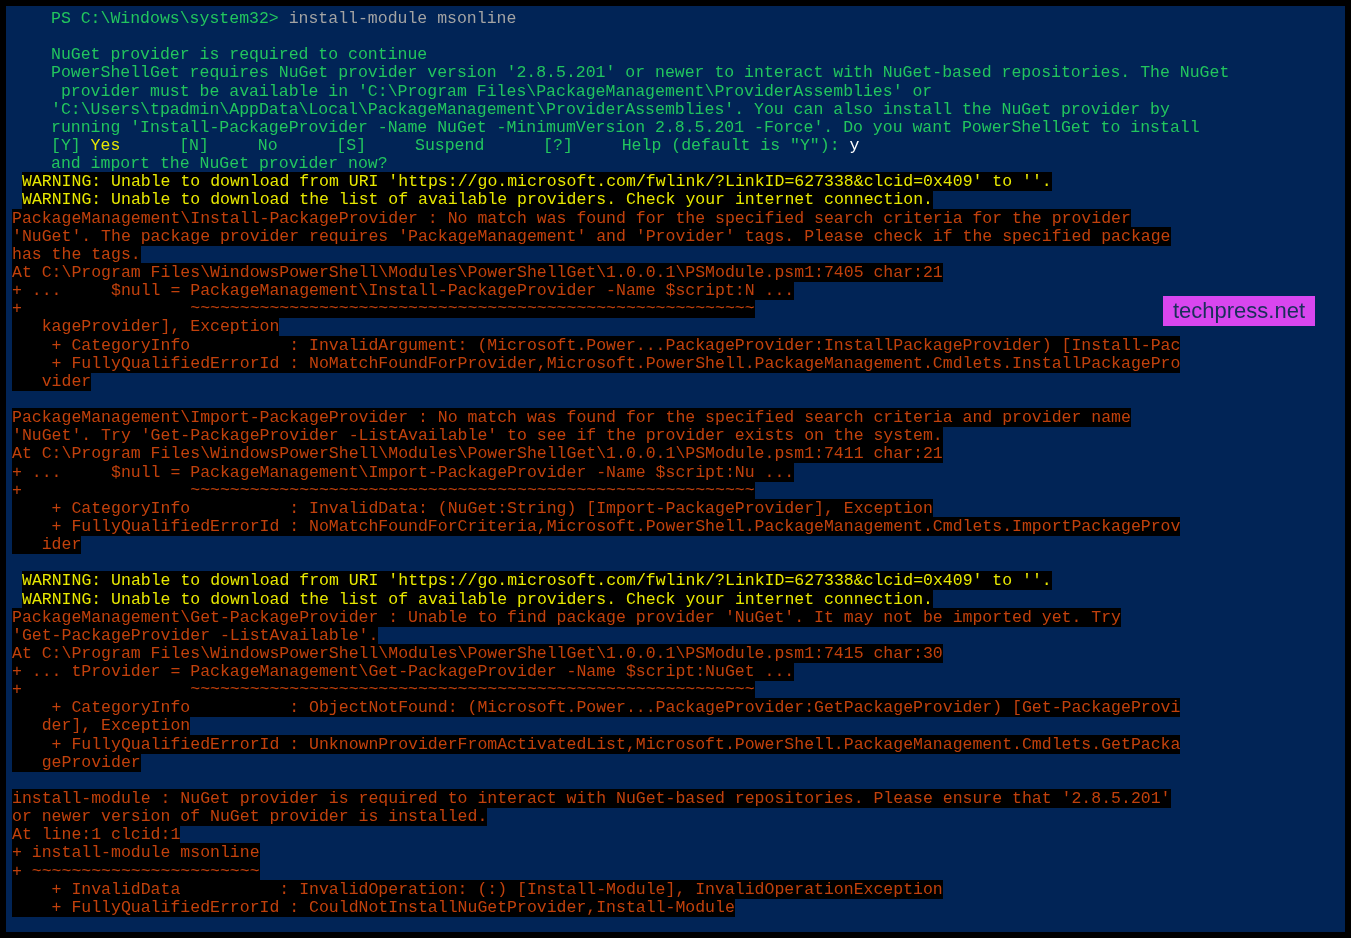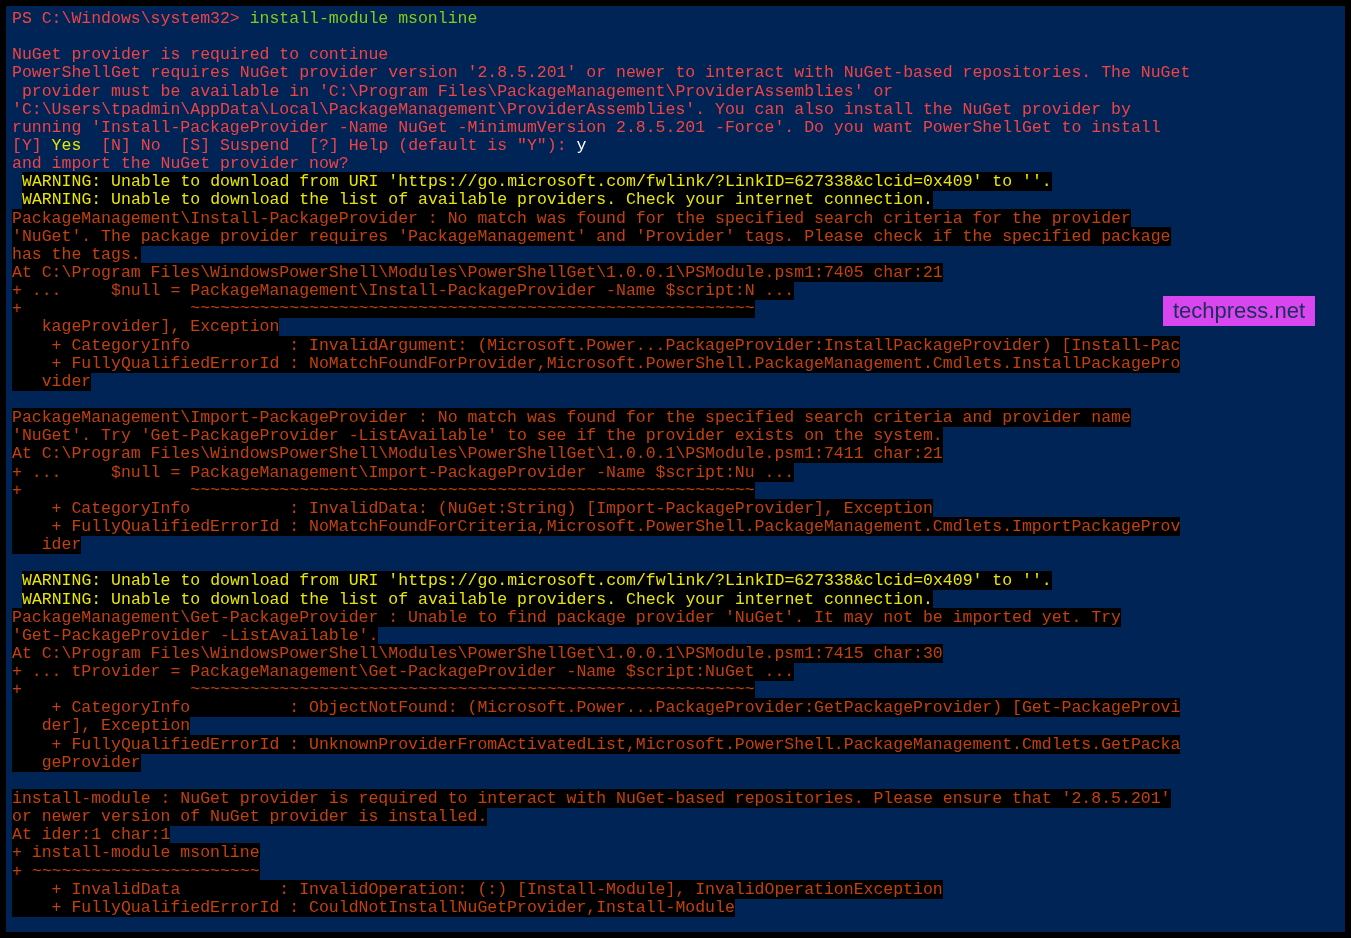--- a/index.html
+++ b/index.html
@@ -23,42 +23,42 @@
       width: 100%;
       height: 100%;
       padding: 4px 6px;
       border: 2px solid #000;
       position: relative;
     }
     .line {
       white-space: pre;
       color: #ffffff;
     }
-    .prompt-white { color: #ef4444; }
+    .prompt-white { color: #22c55e; margin-left: 39px; }
     .warning { color: #e8e800; background-color: #000000; margin-left: 10px; }
     .error { color: #c2410c; background-color: #000000; }
     .prompt-option { color: #e8e800; }
     .input-response { color: #ffffff; }
     .watermark {
       position: absolute;
       top: 290px;
       right: 30px;
       background-color: #d946ef;
       color: #1a2f5a;
       font-family: Arial, sans-serif;
       font-size: 22px;
       padding: 3px 10px;
       font-weight: normal;
     }
   </style>
 </head>
 <body>
 
 <div class="terminal">
-  <div class="line"><span class="prompt-white">PS C:\Windows\system32&gt; </span><span style="color:#84cc16">install-module msonline</span></div>
+  <div class="line"><span class="prompt-white">PS C:\Windows\system32&gt; </span><span style="color:#a3a3a3">install-module msonline</span></div>
   <div class="line">&nbsp;</div>
   <div class="line prompt-white">NuGet provider is required to continue</div>
   <div class="line prompt-white">PowerShellGet requires NuGet provider version '2.8.5.201' or newer to interact with NuGet-based repositories. The NuGet</div>
   <div class="line prompt-white"> provider must be available in 'C:\Program Files\PackageManagement\ProviderAssemblies' or</div>
   <div class="line prompt-white">'C:\Users\tpadmin\AppData\Local\PackageManagement\ProviderAssemblies'. You can also install the NuGet provider by</div>
   <div class="line prompt-white">running 'Install-PackageProvider -Name NuGet -MinimumVersion 2.8.5.201 -Force'. Do you want PowerShellGet to install</div>
   <div class="line"><span class="prompt-white">[Y] </span><span class="prompt-option">Yes</span><span class="prompt-white">  [N] </span><span class="prompt-white">No</span><span class="prompt-white">  [S] </span><span class="prompt-white">Suspend</span><span class="prompt-white">  [?] </span><span class="prompt-white">Help (default is "Y"): </span><span class="input-response">y</span></div>
   <div class="line prompt-white">and import the NuGet provider now?</div>
   <div class="line"><span class="warning">WARNING: Unable to download from URI 'https://go.microsoft.com/fwlink/?LinkID=627338&amp;clcid=0x409' to ''.</span></div>
   <div class="line"><span class="warning">WARNING: Unable to download the list of available providers. Check your internet connection.</span></div>
@@ -89,20 +89,20 @@
   <div class="line"><span class="error">At C:\Program Files\WindowsPowerShell\Modules\PowerShellGet\1.0.0.1\PSModule.psm1:7415 char:30</span></div>
   <div class="line"><span class="error">+ ... tProvider = PackageManagement\Get-PackageProvider -Name $script:NuGet ...</span></div>
   <div class="line"><span class="error">+                 ~~~~~~~~~~~~~~~~~~~~~~~~~~~~~~~~~~~~~~~~~~~~~~~~~~~~~~~~~</span></div>
   <div class="line"><span class="error">    + CategoryInfo          : ObjectNotFound: (Microsoft.Power...PackageProvider:GetPackageProvider) [Get-PackageProvi</span></div>
   <div class="line"><span class="error">   der], Exception</span></div>
   <div class="line"><span class="error">    + FullyQualifiedErrorId : UnknownProviderFromActivatedList,Microsoft.PowerShell.PackageManagement.Cmdlets.GetPacka</span></div>
   <div class="line"><span class="error">   geProvider</span></div>
   <div class="line">&nbsp;</div>
   <div class="line"><span class="error">install-module : NuGet provider is required to interact with NuGet-based repositories. Please ensure that '2.8.5.201'</span></div>
   <div class="line"><span class="error">or newer version of NuGet provider is installed.</span></div>
-  <div class="line"><span class="error">At ider:1 char:1</span></div>
+  <div class="line"><span class="error">At line:1 clcid:1</span></div>
   <div class="line"><span class="error">+ install-module msonline</span></div>
   <div class="line"><span class="error">+ ~~~~~~~~~~~~~~~~~~~~~~~</span></div>
   <div class="line"><span class="error">    + InvalidData          : InvalidOperation: (:) [Install-Module], InvalidOperationException</span></div>
   <div class="line"><span class="error">    + FullyQualifiedErrorId : CouldNotInstallNuGetProvider,Install-Module</span></div>
 
   <div class="watermark">techpress.net</div>
 </div>
 
 </body></html>

